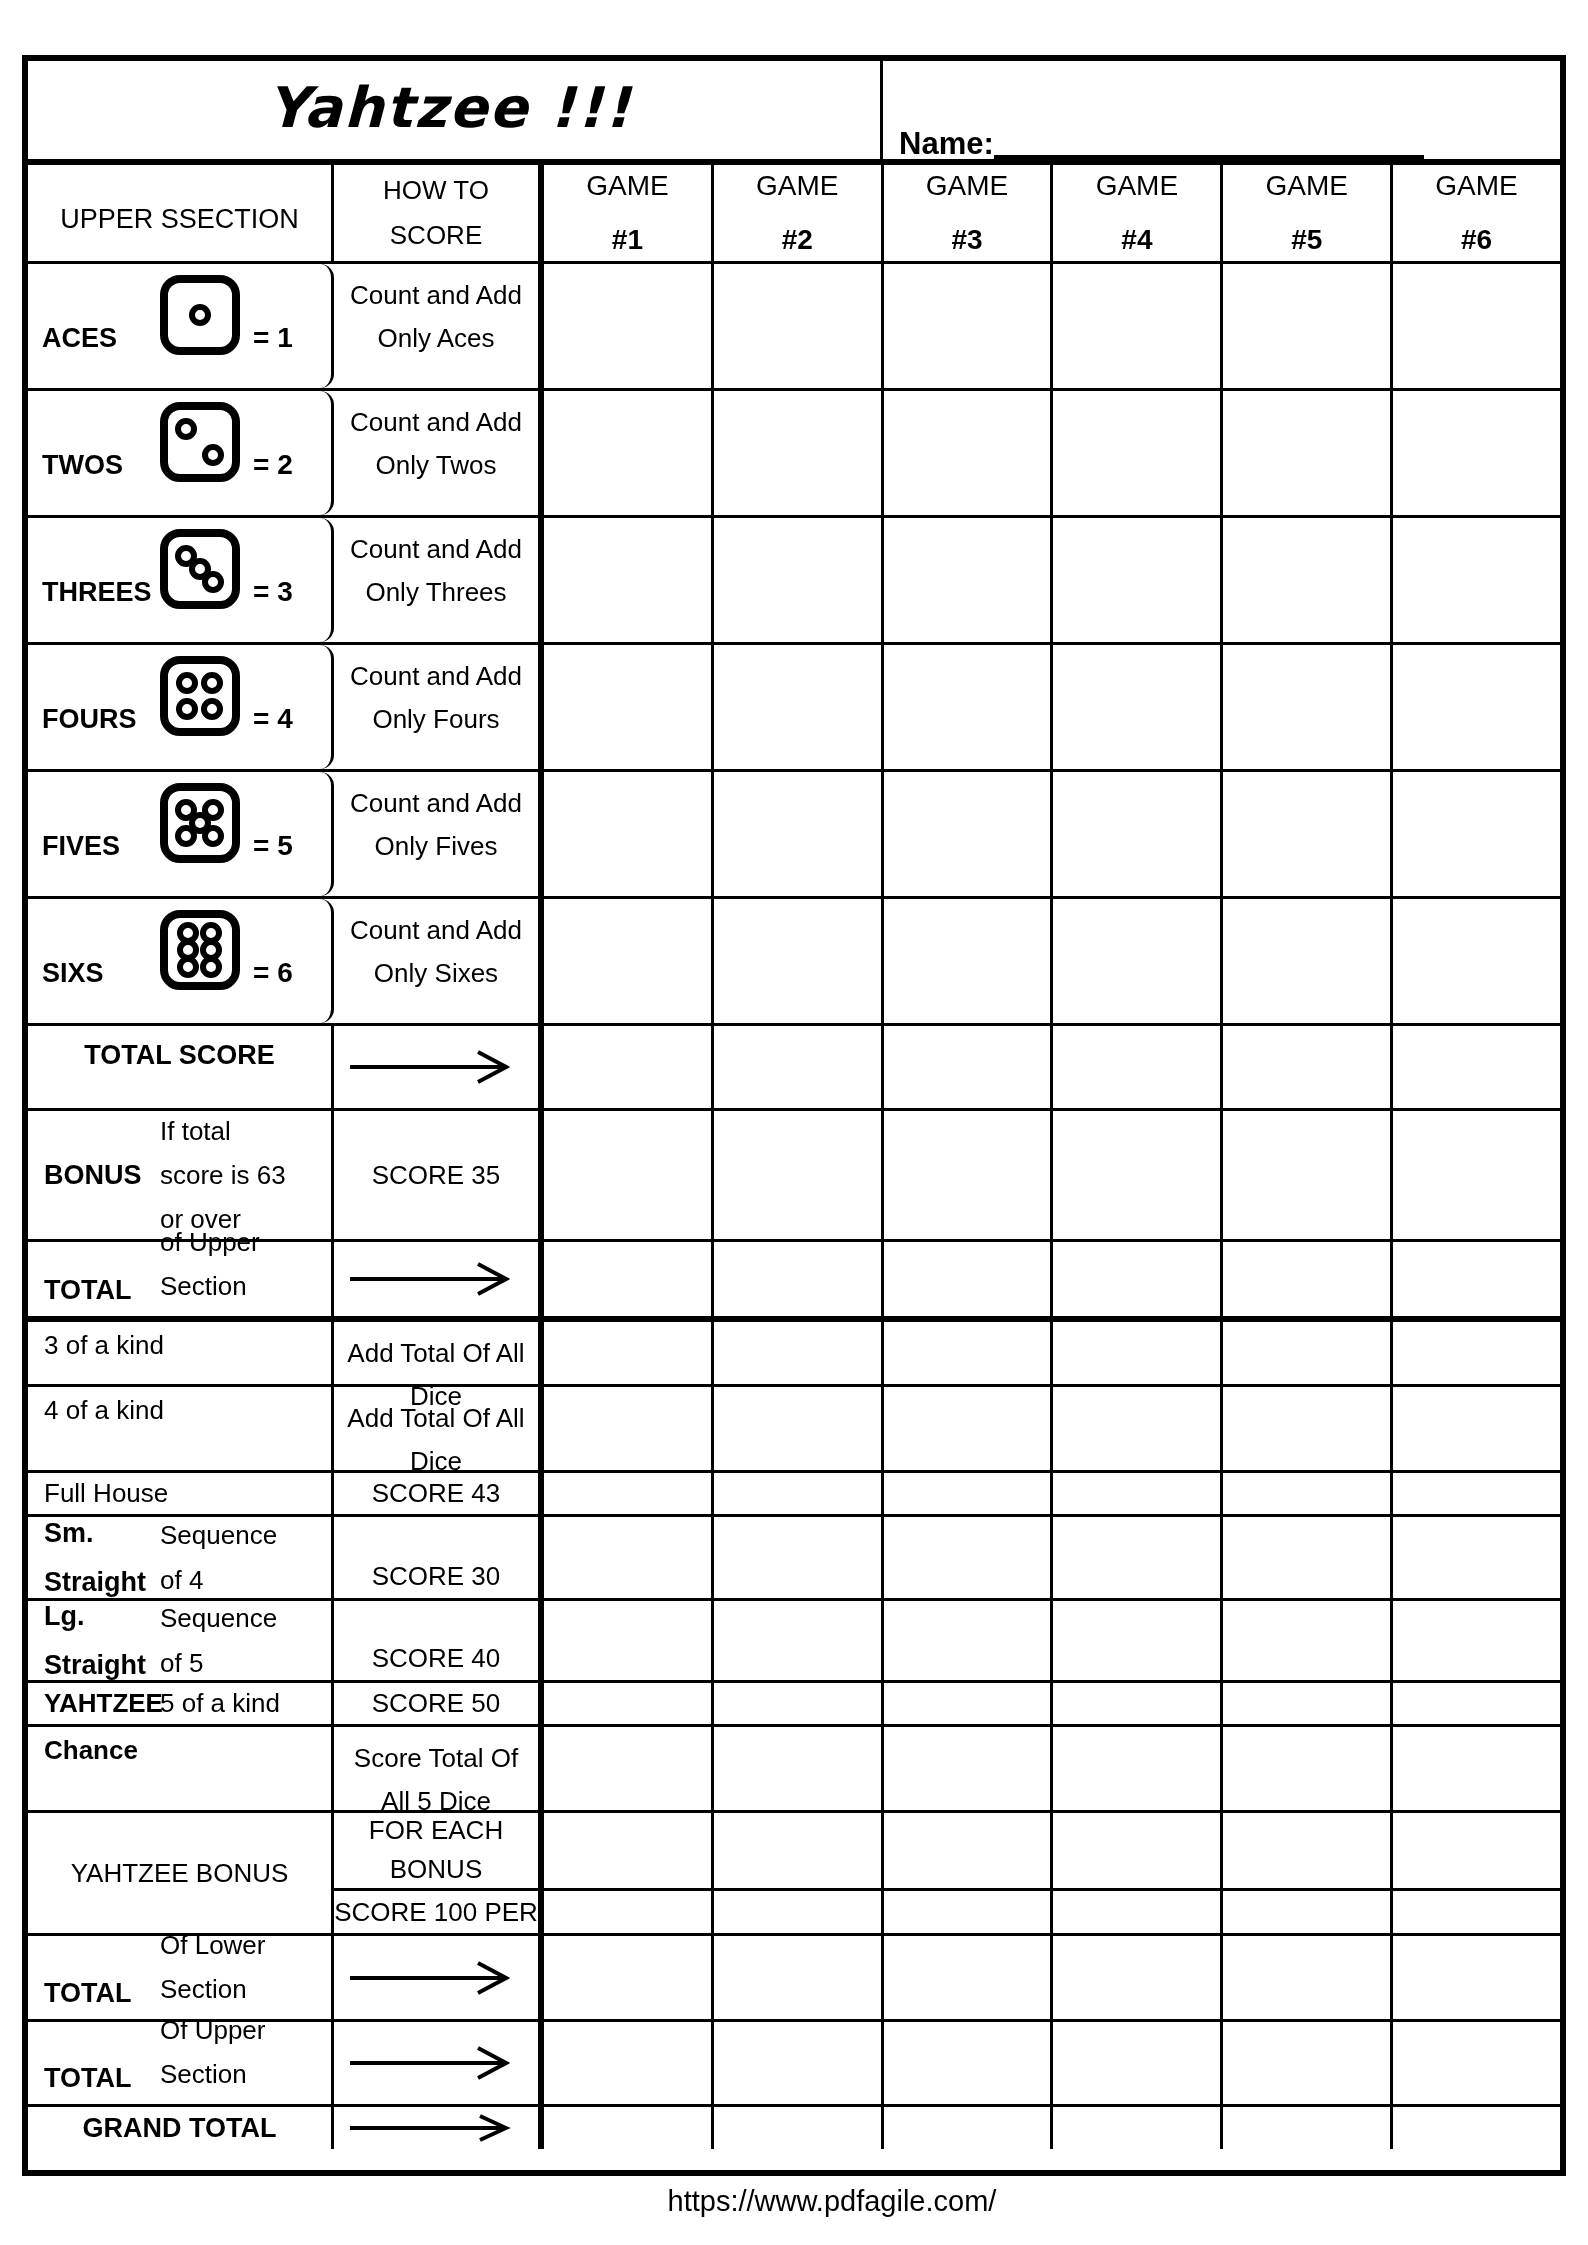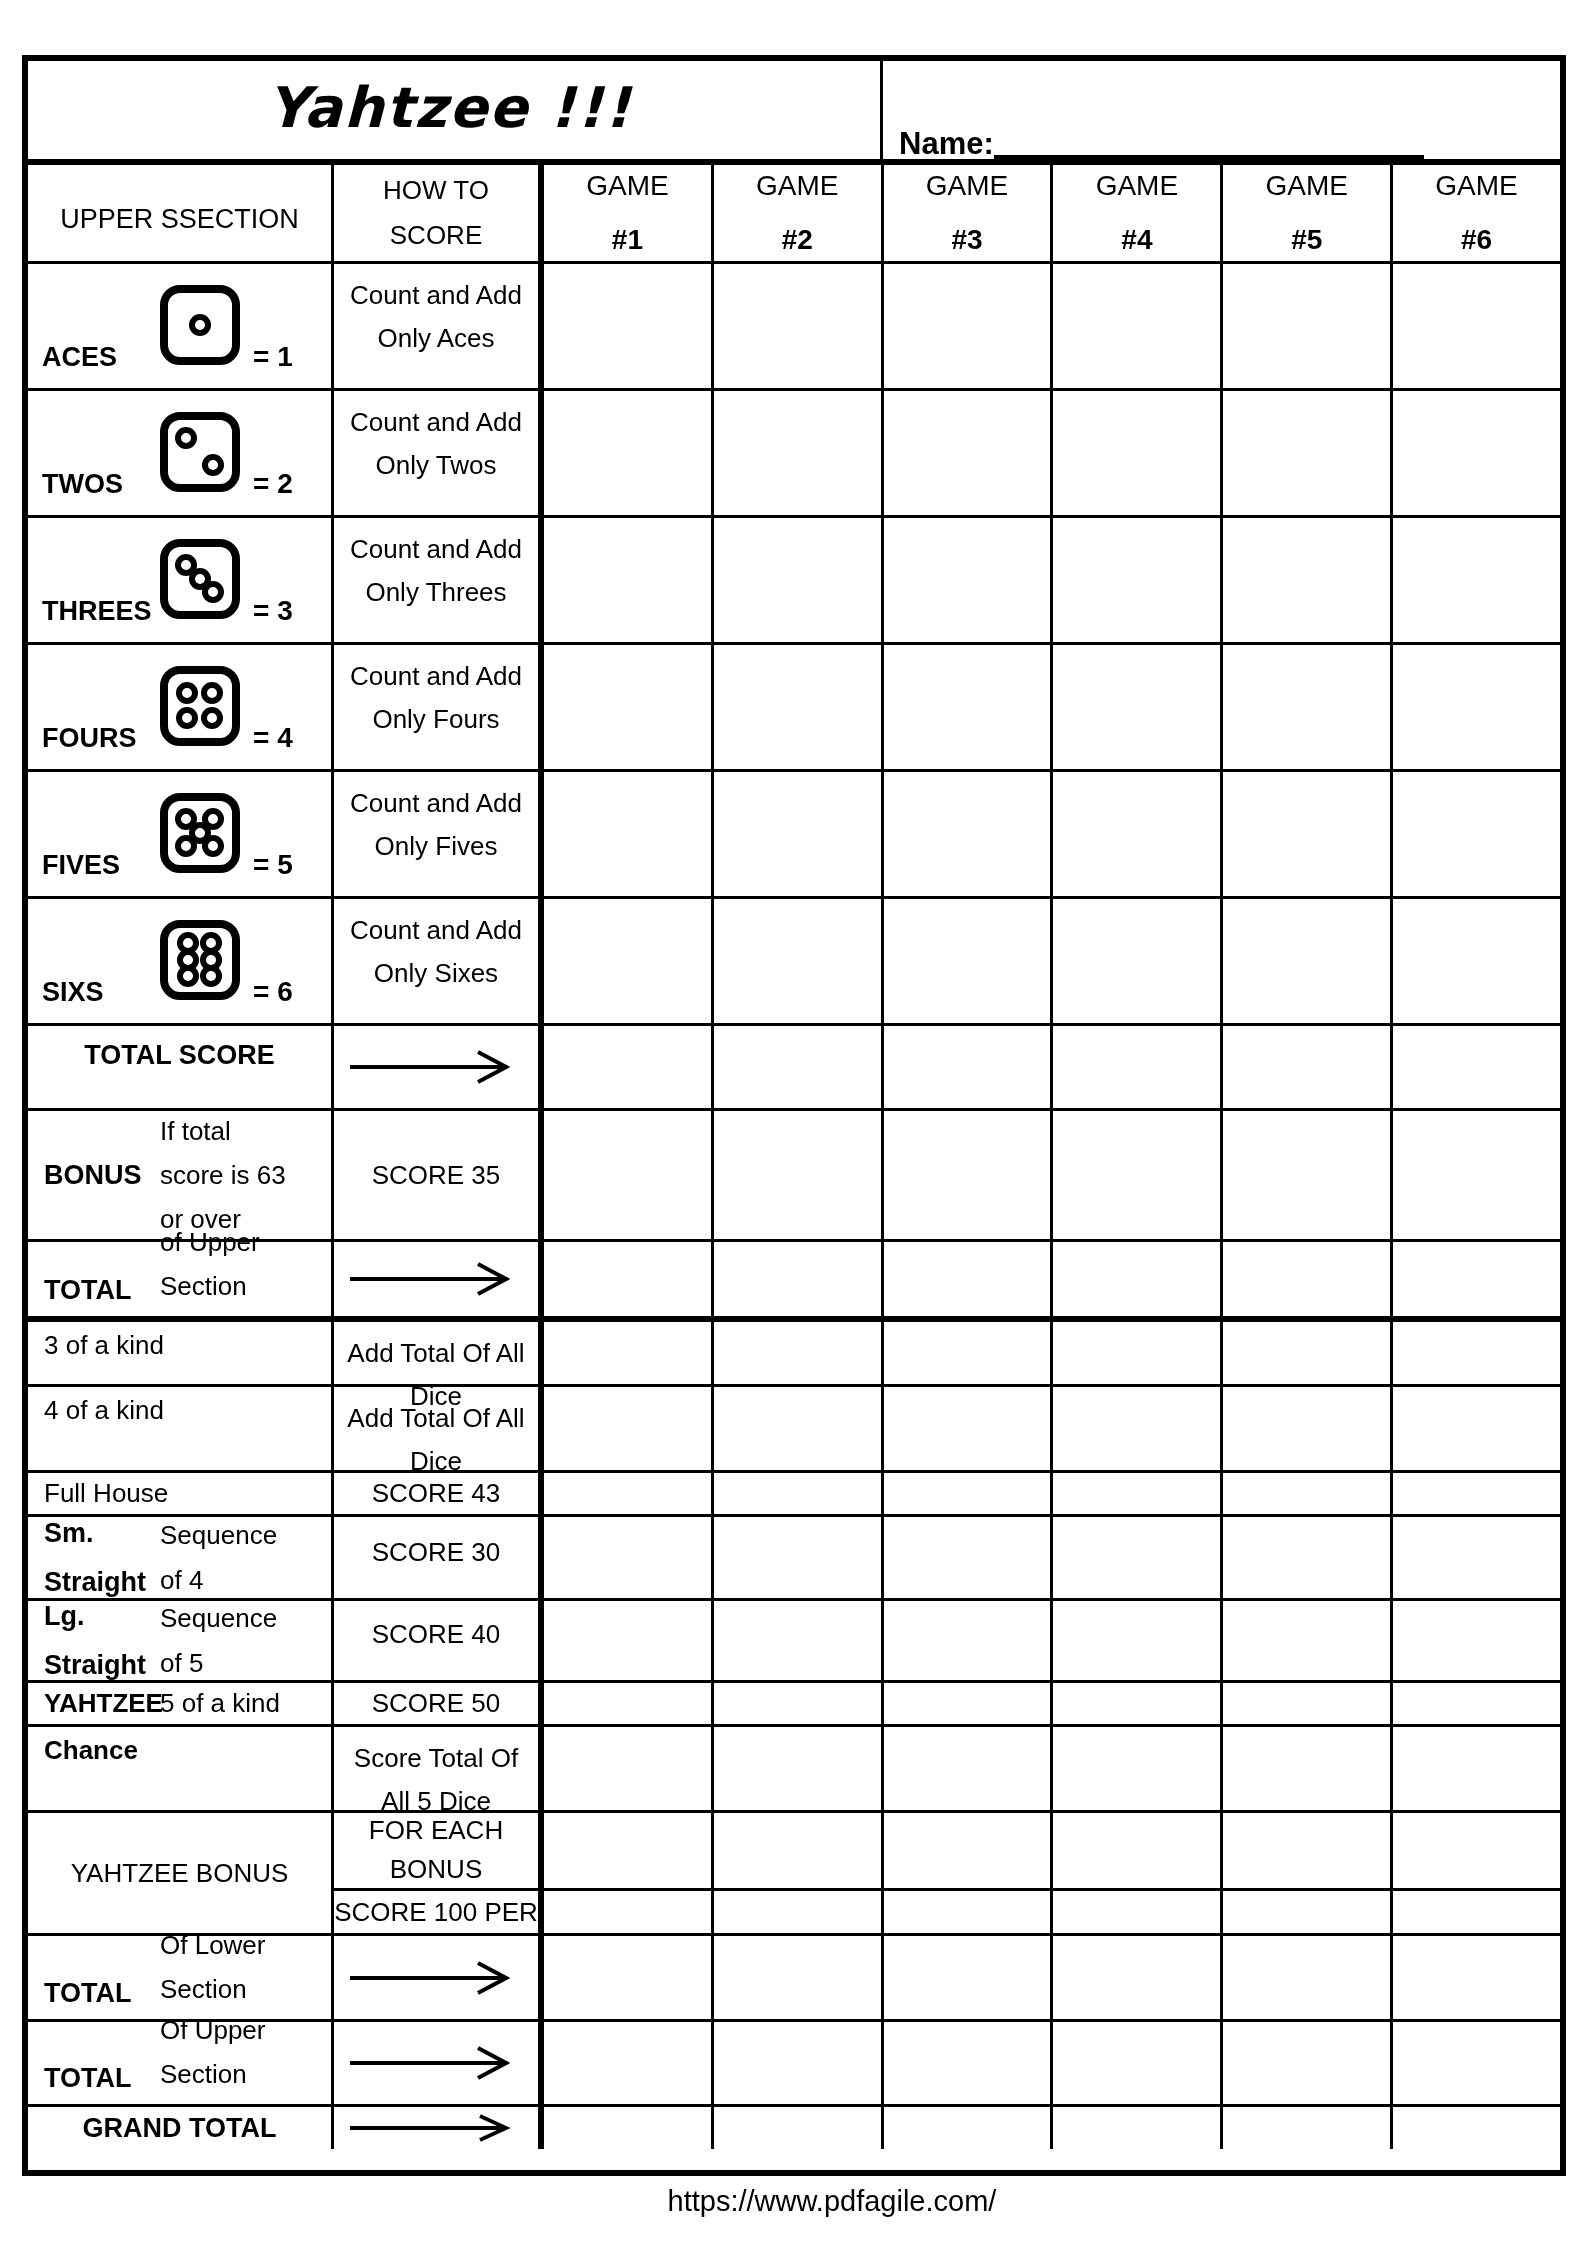--- a/index.html
+++ b/index.html
@@ -32,36 +32,36 @@
   .name-cell { flex:1; display:flex; align-items:flex-end; padding:0 0 0 16px; }
   .name-label { font-size:31px; font-weight:bold; line-height:1; }
   .name-line { width:430px; height:30px; border-bottom:4px solid #000; }
 
   
   .c-label { width:306px; border-right:3px solid #000; position:relative; }
   .c-how   { width:210px; border-right:6px solid #000;
              display:flex; align-items:center; justify-content:center;
              text-align:center; font-size:26px; line-height:1.65; }
   .c-how.top { align-items:flex-start; padding-top:10px; }
-  .c-how.low { align-items:flex-end; padding-bottom:24px; }
+  .c-how.low { align-items:flex-end; padding-bottom:0; }
   .c-games { flex:1; display:flex; }
   .score-cell { flex:1; border-right:3px solid #000; }
   .c-games .score-cell:last-child { border-right:none; }
 
   
   .hdr-label { display:flex; align-items:flex-end; justify-content:center;
                padding-bottom:26px; font-size:27px; }
   .hdr-how { flex-direction:column; line-height:1.75; }
   .hdr-game { flex:1; border-right:3px solid #000; display:flex; flex-direction:column;
               align-items:center; justify-content:center; font-size:28px; line-height:1; }
   .c-games .hdr-game:last-child { border-right:none; }
   .hdr-game .num { font-weight:bold; margin-top:26px; }
 
   
-  .c-label.dice { display:flex; padding:0 14px 15px 14px; }
+  .c-label.dice { display:flex; padding:0 14px 34px 14px;border-radius:14px; }
   .dice-name { align-self:flex-end; font-weight:bold; font-size:27px; width:104px; }
   .die-wrap { flex:1; display:flex; justify-content:center; align-self:center; padding-top:12px; }
   .die { width:80px; height:80px; border:8px solid #000; border-radius:20px;
          position:relative; background:#fff; }
   .pip { position:absolute; width:22px; height:22px; border:6px solid #000;
          border-radius:50%; background:#fff; transform:translate(-50%,-50%); }
   .dice-eq { align-self:flex-end; font-weight:bold; font-size:28px; width:64px; text-align:left; }
 
   
   .lbl-center-top { display:flex; justify-content:center; padding-top:14px;

